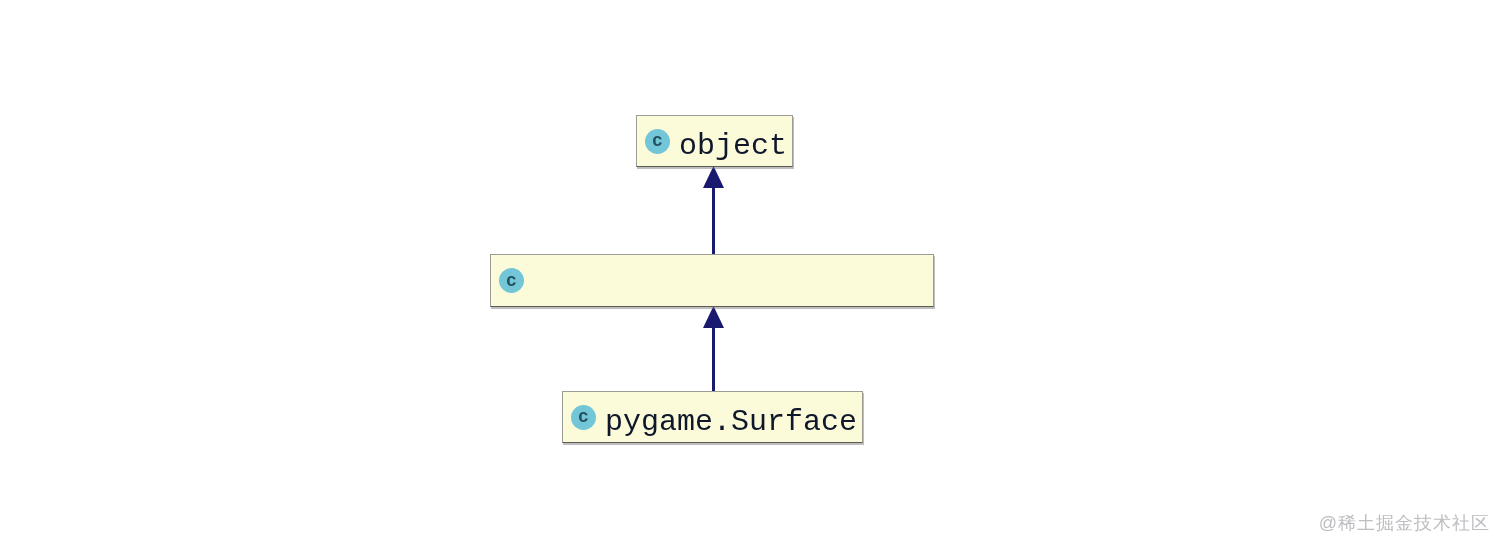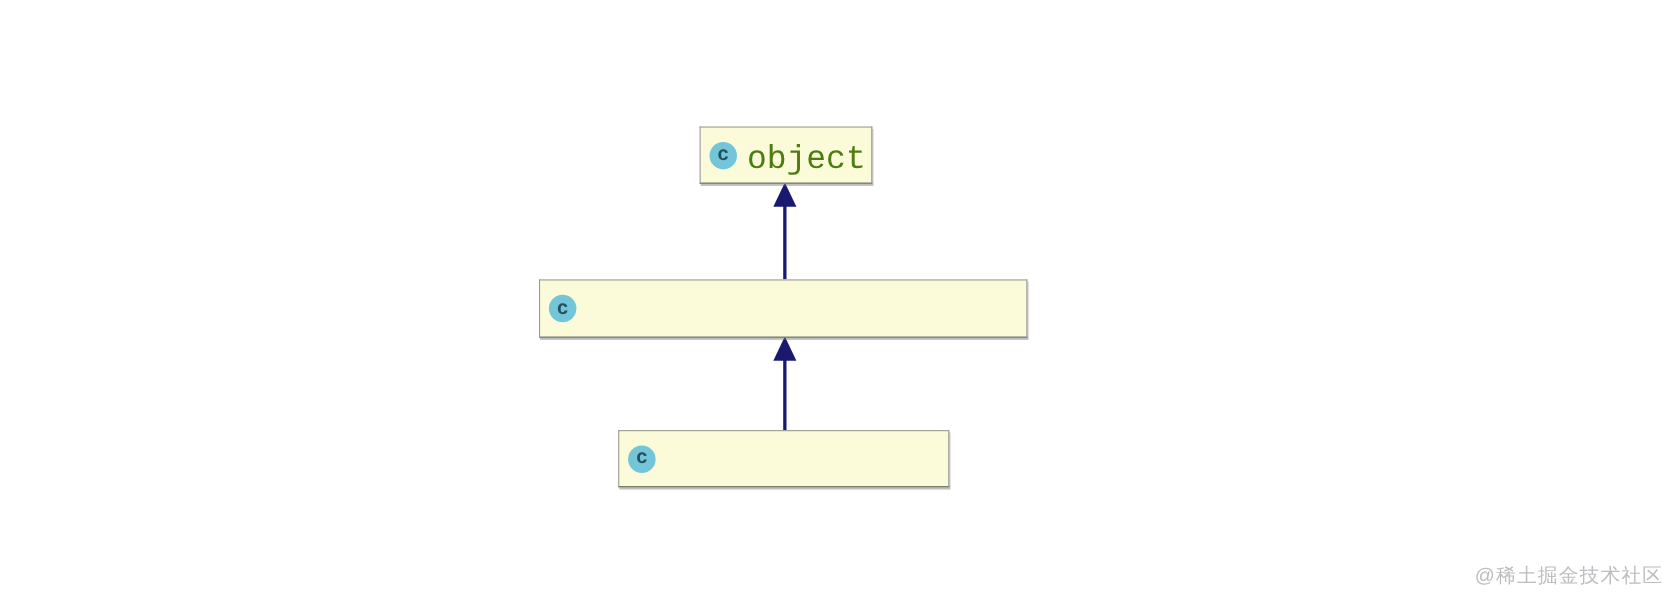--- a/index.html
+++ b/index.html
@@ -32,21 +32,21 @@
     border: 1px solid #9c9c94;
     border-bottom-color: #5c5c56;
     box-shadow: 1px 2px 0 rgba(110,110,110,0.45);
     padding-left: 8px;
     gap: 9px;
   }
   .node-label {
     font-family: "Liberation Mono", "DejaVu Sans Mono", monospace;
     font-size: 30px;
     line-height: 1;
-    color: #4d7c0f;
+    color: #0f172a;
     white-space: nowrap;
     padding-bottom: 2px;
     margin-top: 12px;
   }
   .class-icon {
     flex: 0 0 auto;
     width: 25px;
     height: 25px;
     border-radius: 50%;
     background: #73c5d8;
@@ -54,21 +54,21 @@
     font-family: "Liberation Mono", "DejaVu Sans Mono", monospace;
     font-weight: bold;
     font-size: 18px;
     display: flex;
     align-items: center;
     justify-content: center;
     line-height: 1;
   }
   .watermark {
     position: absolute;
-    right: 0;
+    right: 22px;
     bottom: 16px;
     font-size: 18px;
     color: #bdbdc2;
     letter-spacing: 1px;
     white-space: nowrap;
   }
   
   #node-object  { left: 636px; top: 115px; width: 157px; height: 52px; }
   #node-psurf   { left: 490px; top: 254px; width: 444px; height: 53px; }
   #node-pgsurf  { left: 562px; top: 391px; width: 301px; height: 52px; }
@@ -93,17 +93,18 @@
     <span class="class-icon">c</span>
     <span class="node-label">object</span>
   </div>
 
   <div class="node" id="node-psurf">
     <span class="class-icon">c</span>
   </div>
 
   <div class="node" id="node-pgsurf">
     <span class="class-icon">c</span>
+    <span class="node-label">pygame.Surface</span>
   </div>
 
   <div class="watermark">@稀土掘金技术社区</div>
 
 </div>
 
 </body></html>

